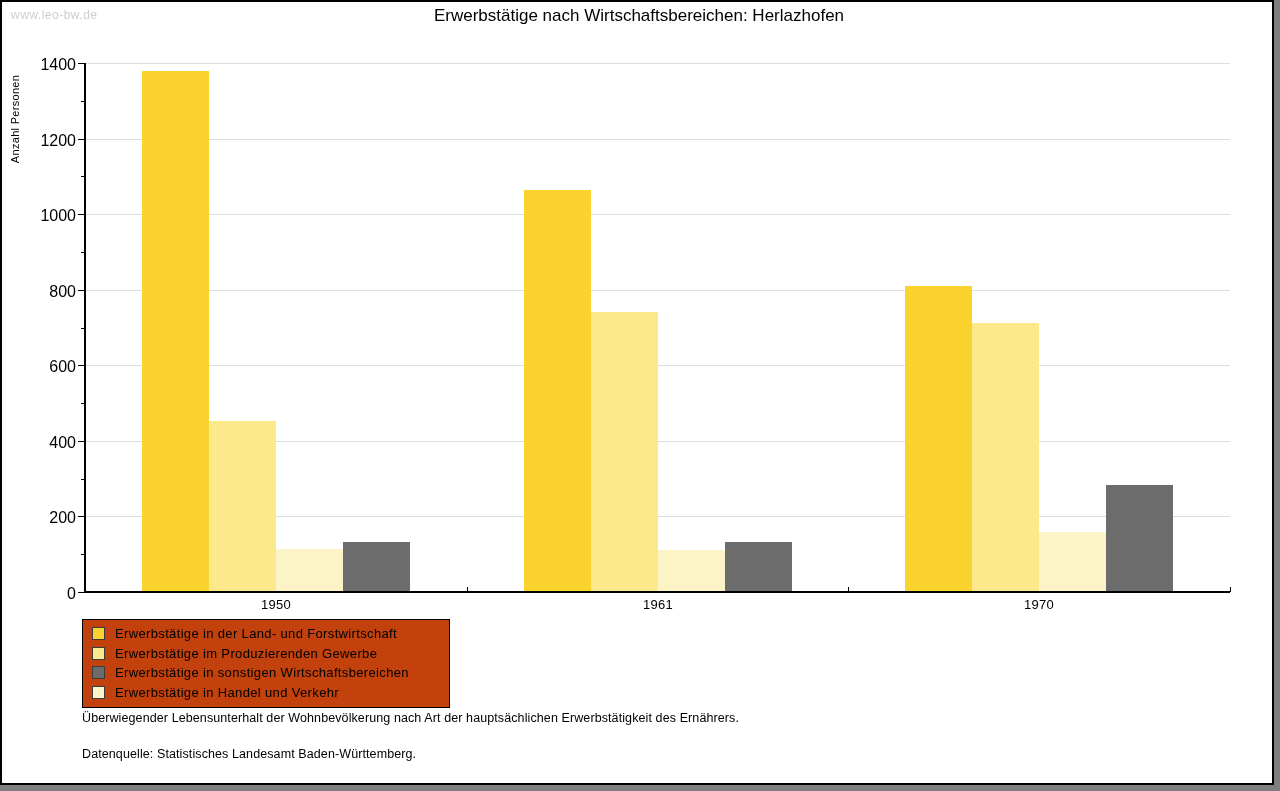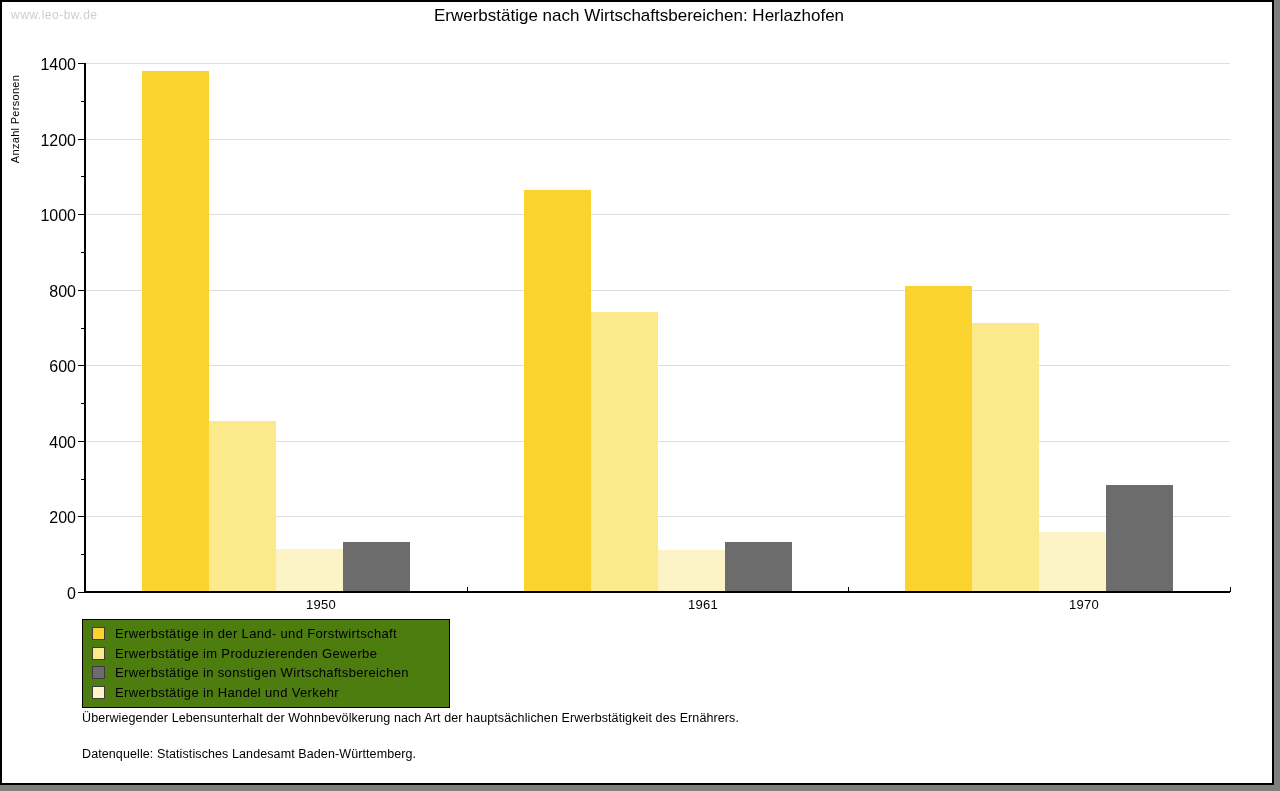--- a/index.html
+++ b/index.html
@@ -32,28 +32,28 @@
   .gridline { position:absolute; height:1px; background:#dedede; }
   .y-axis-line { position:absolute; width:2px; background:#000; }
   .x-axis-line { position:absolute; height:2px; background:#000; }
   .ytick { position:absolute; height:1px; background:#000; }
   .xtick { position:absolute; width:1px; background:#000; }
   .ytick-label {
     position:absolute; width:44px; text-align:right;
     font-size:16px; color:#000;
   }
   .xtick-label {
-    position:absolute; width:120px; text-align:right;
+    position:absolute; width:120px; text-align:center;
     font-size:13px; color:#000; letter-spacing:0.3px;
   }
   .bar { position:absolute; }
 
   .legend {
     position:absolute; left:80px; top:617px; width:368px;
-    background:#4d7c0f; border:1px solid #000; padding:4px 9px 5px 9px;
+    background:#c2410c; border:1px solid #000; padding:4px 9px 5px 9px;
   }
   .legend-row { display:flex; align-items:center; height:19.5px; }
   .legend-swatch {
     width:13px; height:13px; border:1px solid #3c3c3c;
     margin-right:10px; flex:0 0 auto;
   }
   .legend-label { font-size:13px; color:#000; letter-spacing:0.35px; white-space:nowrap; }
 
   .footnotes { position:absolute; left:80px; top:709px; }
   .footnote-line { font-size:12.5px; color:#000; line-height:14.5px; letter-spacing:0.1px; }

